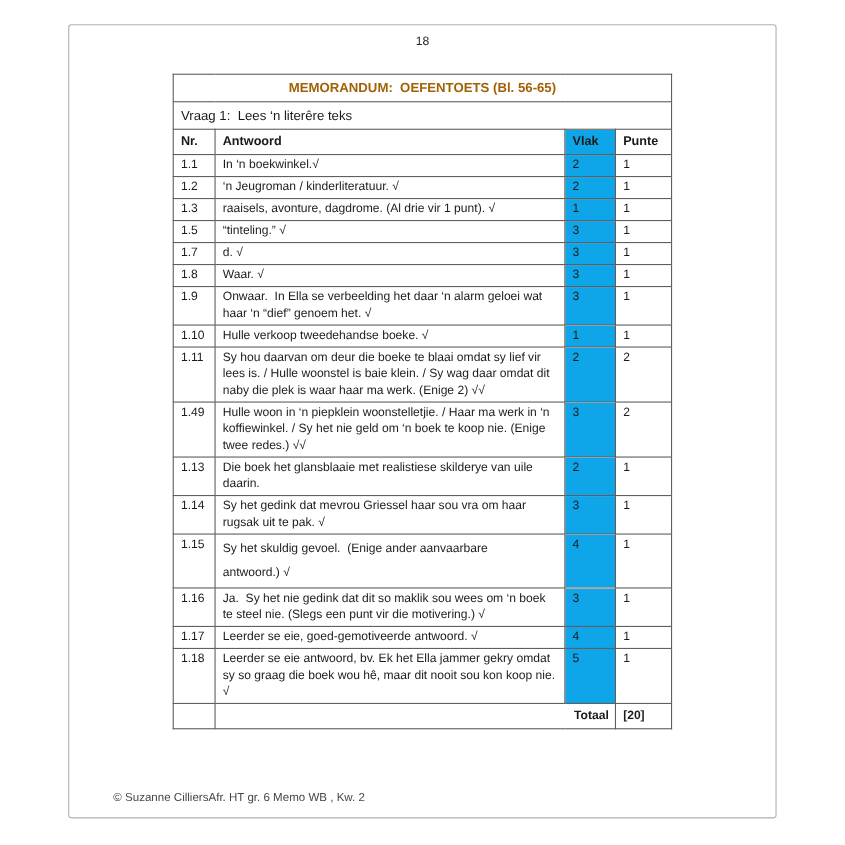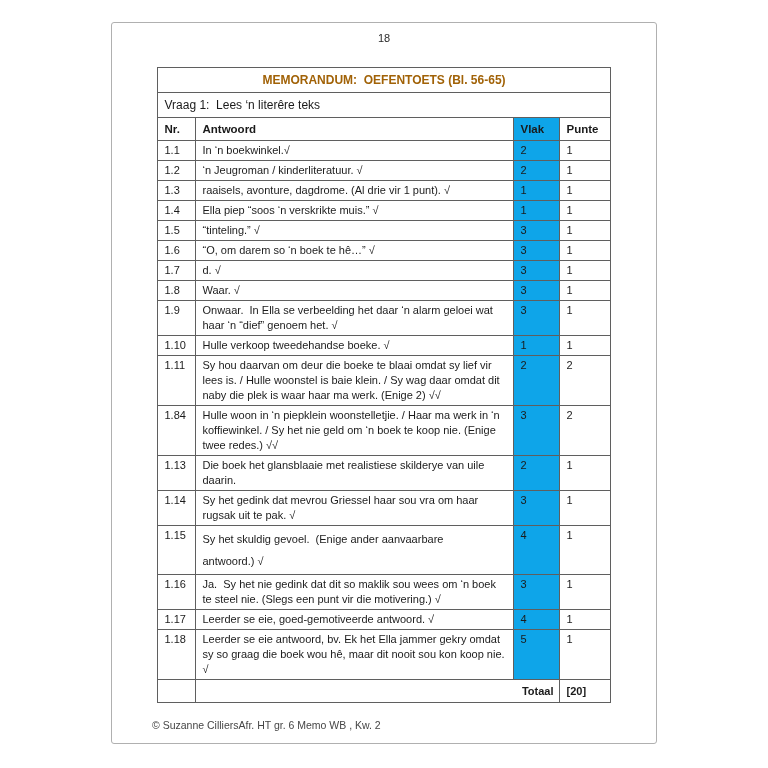--- a/index.html
+++ b/index.html
@@ -7,21 +7,21 @@
     background: #ffffff;
     font-family: "Liberation Sans", "DejaVu Sans", sans-serif;
   }
   .canvas {
     width: 768px;
     height: 768px;
     background: #ffffff;
     overflow: hidden;
   }
   .page {
-    width: 546px;
+    width: 644px;
     height: 722px;
     margin: 22px auto 0 auto;
     background: #ffffff;
     border: 1px solid #b0b0b0;
     border-radius: 3px;
     position: relative;
   }
   .page-number {
     text-align: center;
     margin-top: 9px;
@@ -128,34 +128,22 @@
           <td class="c-vlak">2</td>
           <td class="c-punte">1</td>
         </tr>
         <tr>
           <td class="c-nr">1.3</td>
           <td class="c-ans">raaisels, avonture, dagdrome. (Al drie vir 1 punt). √</td>
           <td class="c-vlak">1</td>
           <td class="c-punte">1</td>
         </tr>
         <tr>
-          <td class="c-nr">1.4</td>
-          <td class="c-ans">Ella piep “soos ‘n verskrikte muis.” √</td>
-          <td class="c-vlak">1</td>
-          <td class="c-punte">1</td>
-        </tr>
-        <tr>
           <td class="c-nr">1.5</td>
           <td class="c-ans">“tinteling.” √</td>
-          <td class="c-vlak">3</td>
-          <td class="c-punte">1</td>
-        </tr>
-        <tr>
-          <td class="c-nr">1.6</td>
-          <td class="c-ans">“O, om darem so ‘n boek te hê…” √</td>
           <td class="c-vlak">3</td>
           <td class="c-punte">1</td>
         </tr>
         <tr>
           <td class="c-nr">1.7</td>
           <td class="c-ans">d. √</td>
           <td class="c-vlak">3</td>
           <td class="c-punte">1</td>
         </tr>
         <tr>
@@ -176,21 +164,21 @@
           <td class="c-vlak">1</td>
           <td class="c-punte">1</td>
         </tr>
         <tr>
           <td class="c-nr">1.11</td>
           <td class="c-ans">Sy hou daarvan om deur die boeke te blaai omdat sy lief vir lees is. / Hulle woonstel is baie klein. / Sy wag daar omdat dit naby die plek is waar haar ma werk. (Enige 2) √√</td>
           <td class="c-vlak">2</td>
           <td class="c-punte">2</td>
         </tr>
         <tr>
-          <td class="c-nr">1.84</td>
+          <td class="c-nr">1.49</td>
           <td class="c-ans">Hulle woon in ‘n piepklein woonstelletjie. / Haar ma werk in ‘n koffiewinkel. / Sy het nie geld om ‘n boek te koop nie. (Enige twee redes.) √√</td>
           <td class="c-vlak">3</td>
           <td class="c-punte">2</td>
         </tr>
         <tr>
           <td class="c-nr">1.13</td>
           <td class="c-ans">Die boek het glansblaaie met realistiese skilderye van uile daarin.</td>
           <td class="c-vlak">2</td>
           <td class="c-punte">1</td>
         </tr>

